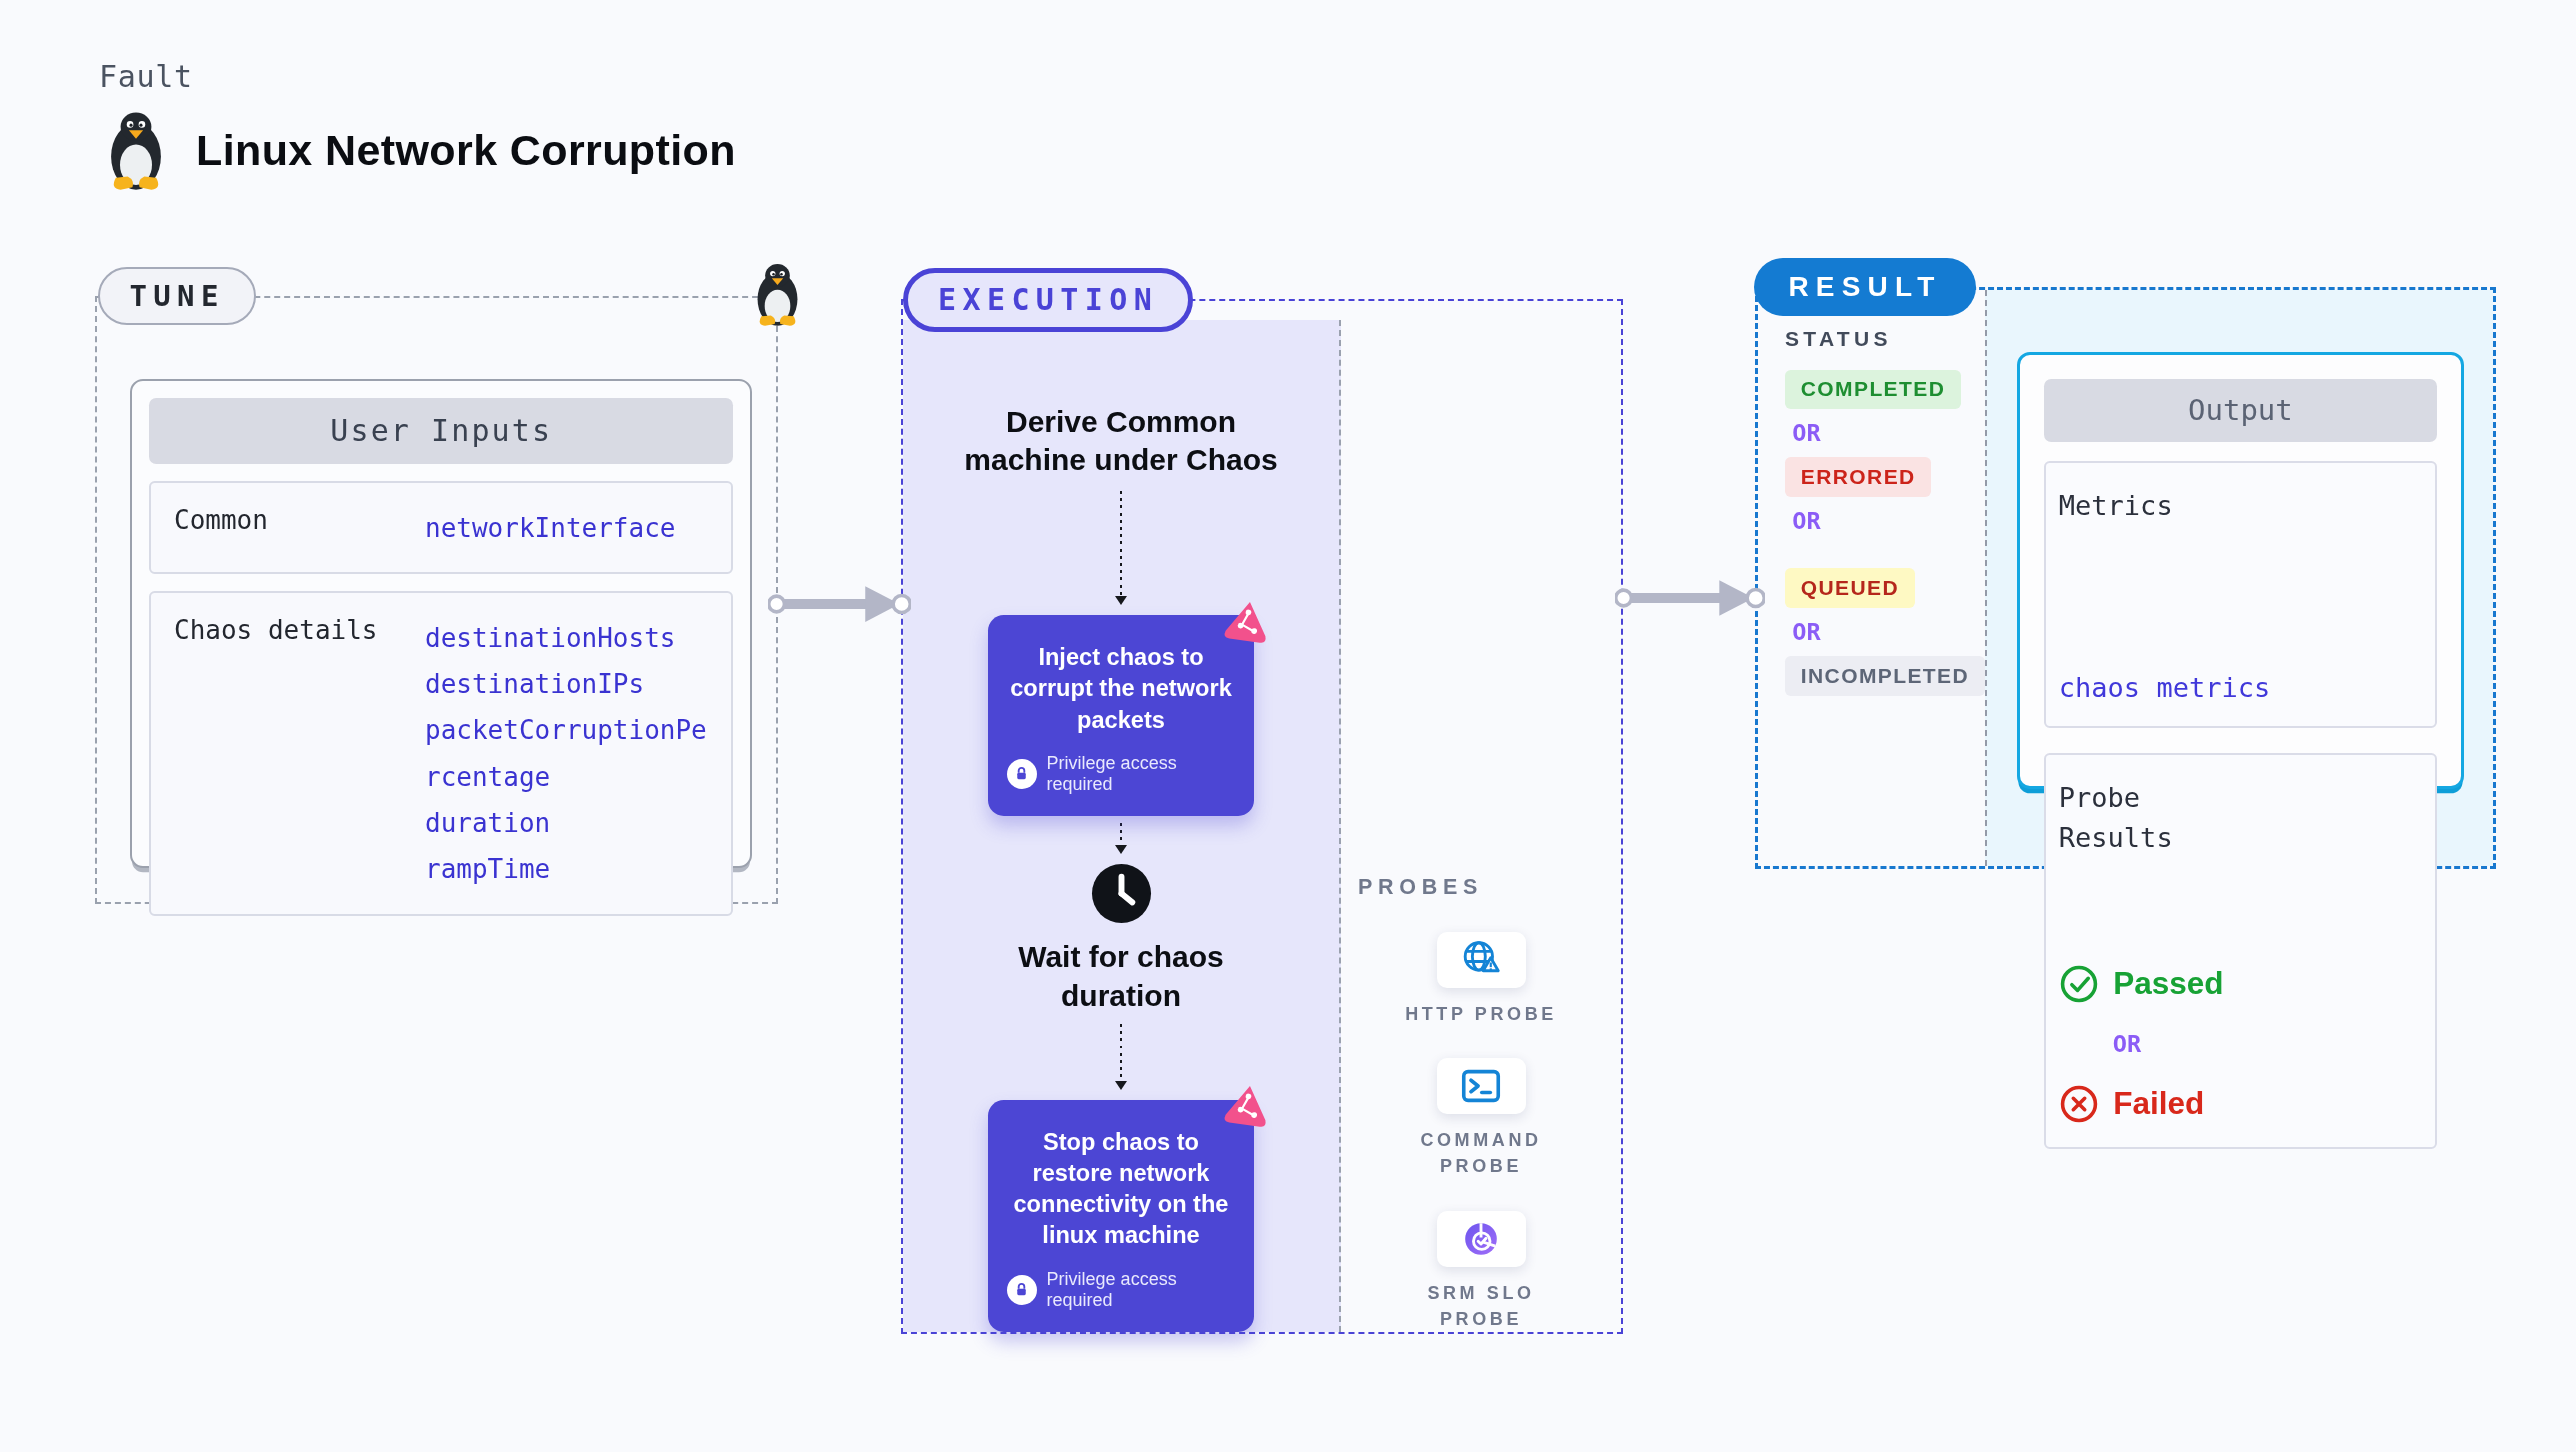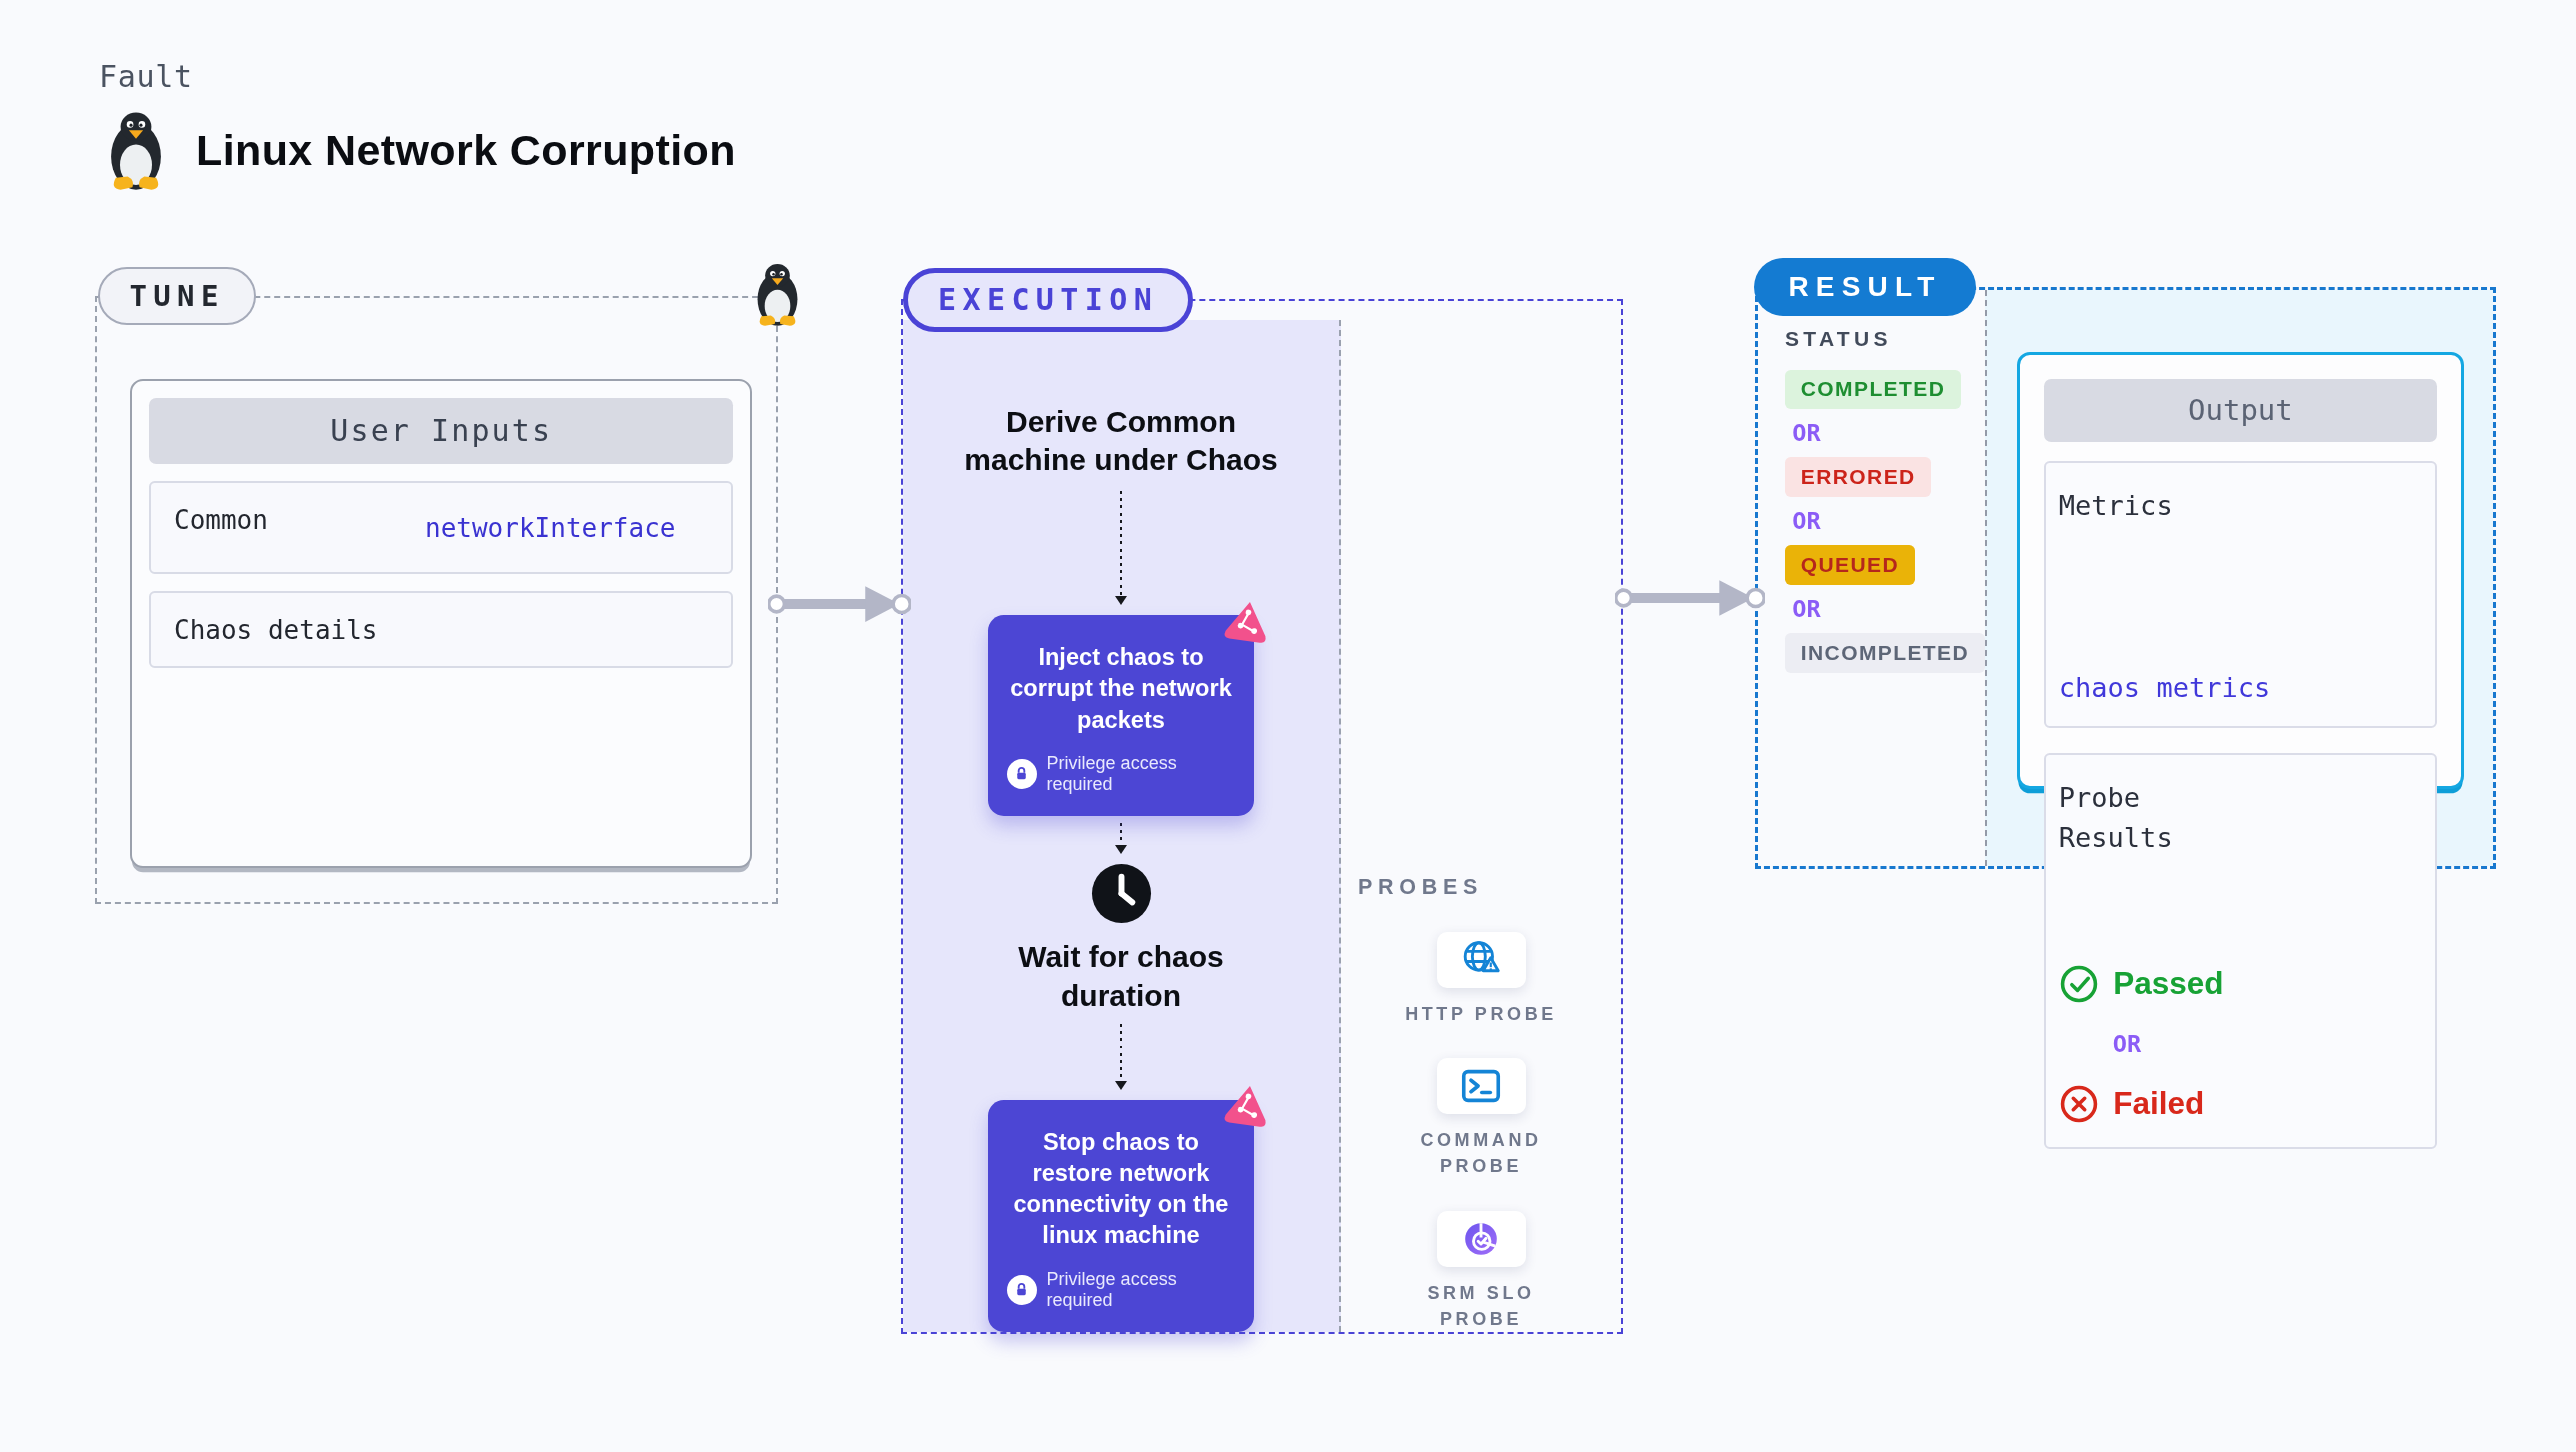--- a/index.html
+++ b/index.html
@@ -62,21 +62,21 @@
   .probe-label{margin-top:13px;width:172px;text-align:center;font-size:18px;font-weight:bold;letter-spacing:3.6px;color:#70788c;line-height:1.45;}
 
   
   .result-box{position:absolute;left:1755px;top:287px;width:741px;height:582px;border:3.6px dashed #1878cf;box-sizing:border-box;display:flex;}
   .result-pill{top:-32px;left:-3.6px;background:#147bd2;padding:13px 34px;font-size:28px;color:#fff;letter-spacing:7.2px;}
   .status-col{flex:0 0 184px;padding:37px 0 0 27px;box-sizing:border-box;}
   .status-heading{font-size:21px;font-weight:bold;letter-spacing:4.3px;color:#414a5a;margin-bottom:18.6px;}
   .badge{display:inline-block;padding:7.9px 15.8px;border-radius:5.7px;font-size:21px;font-weight:bold;letter-spacing:1.4px;}
   .s0{color:#1e8e31;background:#dcf3dd;}
   .s1{color:#cc241a;background:#fae3e3;}
-  .s2{color:#b5271c;background:#eab308;}
+  .s2{color:#b5271c;background:#fef9c3;margin-top:23px;}
   .s3{color:#5d6677;background:#ecedf3;}
   .or{font-family:"DejaVu Sans Mono",monospace;font-size:23.6px;font-weight:bold;color:#8b5cf6;margin:10px 0 10px 7.2px;}
   .cyan-panel{flex:1;background:#e9f6fd;border-left:2.1px dashed #949aa8;position:relative;}
   .output-card{position:absolute;left:30px;top:62px;right:29px;bottom:77px;background:#fdfdfe;border:3.6px solid #14a7e2;border-radius:13px;padding:24px;box-sizing:border-box;box-shadow:0 5.7px 0 -1.4px #0e9ed8;}
   .output-header{background:#d8dae3;border-radius:7.2px;height:63px;line-height:63px;text-align:center;font-family:"DejaVu Sans Mono",monospace;font-size:29px;color:#5b6374;margin-bottom:18.6px;}
   .out-row{border:2.1px solid #dadce8;background:#fafbfe;border-radius:5.7px;padding:23px 13px;display:flex;align-items:flex-start;margin-bottom:18.6px;box-sizing:border-box;flex-direction:column;}
   .out-label{font-family:"DejaVu Sans Mono",monospace;font-size:27px;color:#2b303c;flex:0 0 186px;line-height:1.5;}
   .out-value{font-family:"DejaVu Sans Mono",monospace;font-size:27px;color:#4038da;}
   .pr-col{display:flex;flex-direction:column;}
   .pf-row{display:flex;align-items:center;gap:14.3px;}
@@ -126,20 +126,27 @@
 
     <div class="kv-row">
       <div class="kv-label">Common</div>
       <div class="kv-values">
         <div>networkInterface</div>
       </div>
     </div>
 
     <div class="kv-row">
       <div class="kv-label">Chaos details</div>
+      <div class="kv-values">
+        <div>destinationHosts</div>
+        <div>destinationIPs</div>
+        <div>packetCorruptionPercentage</div>
+        <div>duration</div>
+        <div>rampTime</div>
+      </div>
     </div>
   </div>
 </div>
 
 <svg class="hconn" style="left:768px;top:581px;" width="143" height="46" viewBox="0 0 200 64">
   <line x1="14" y1="32" x2="148" y2="32" stroke="#b3b6c7" stroke-width="14"></line>
   <polygon points="136,7 184,32 136,57" fill="#b3b6c7"></polygon>
   <circle cx="12" cy="32" r="11" fill="#fff" stroke="#b3b6c7" stroke-width="5"></circle>
   <circle cx="187" cy="32" r="12" fill="#fff" stroke="#b3b6c7" stroke-width="5"></circle>
 </svg>

